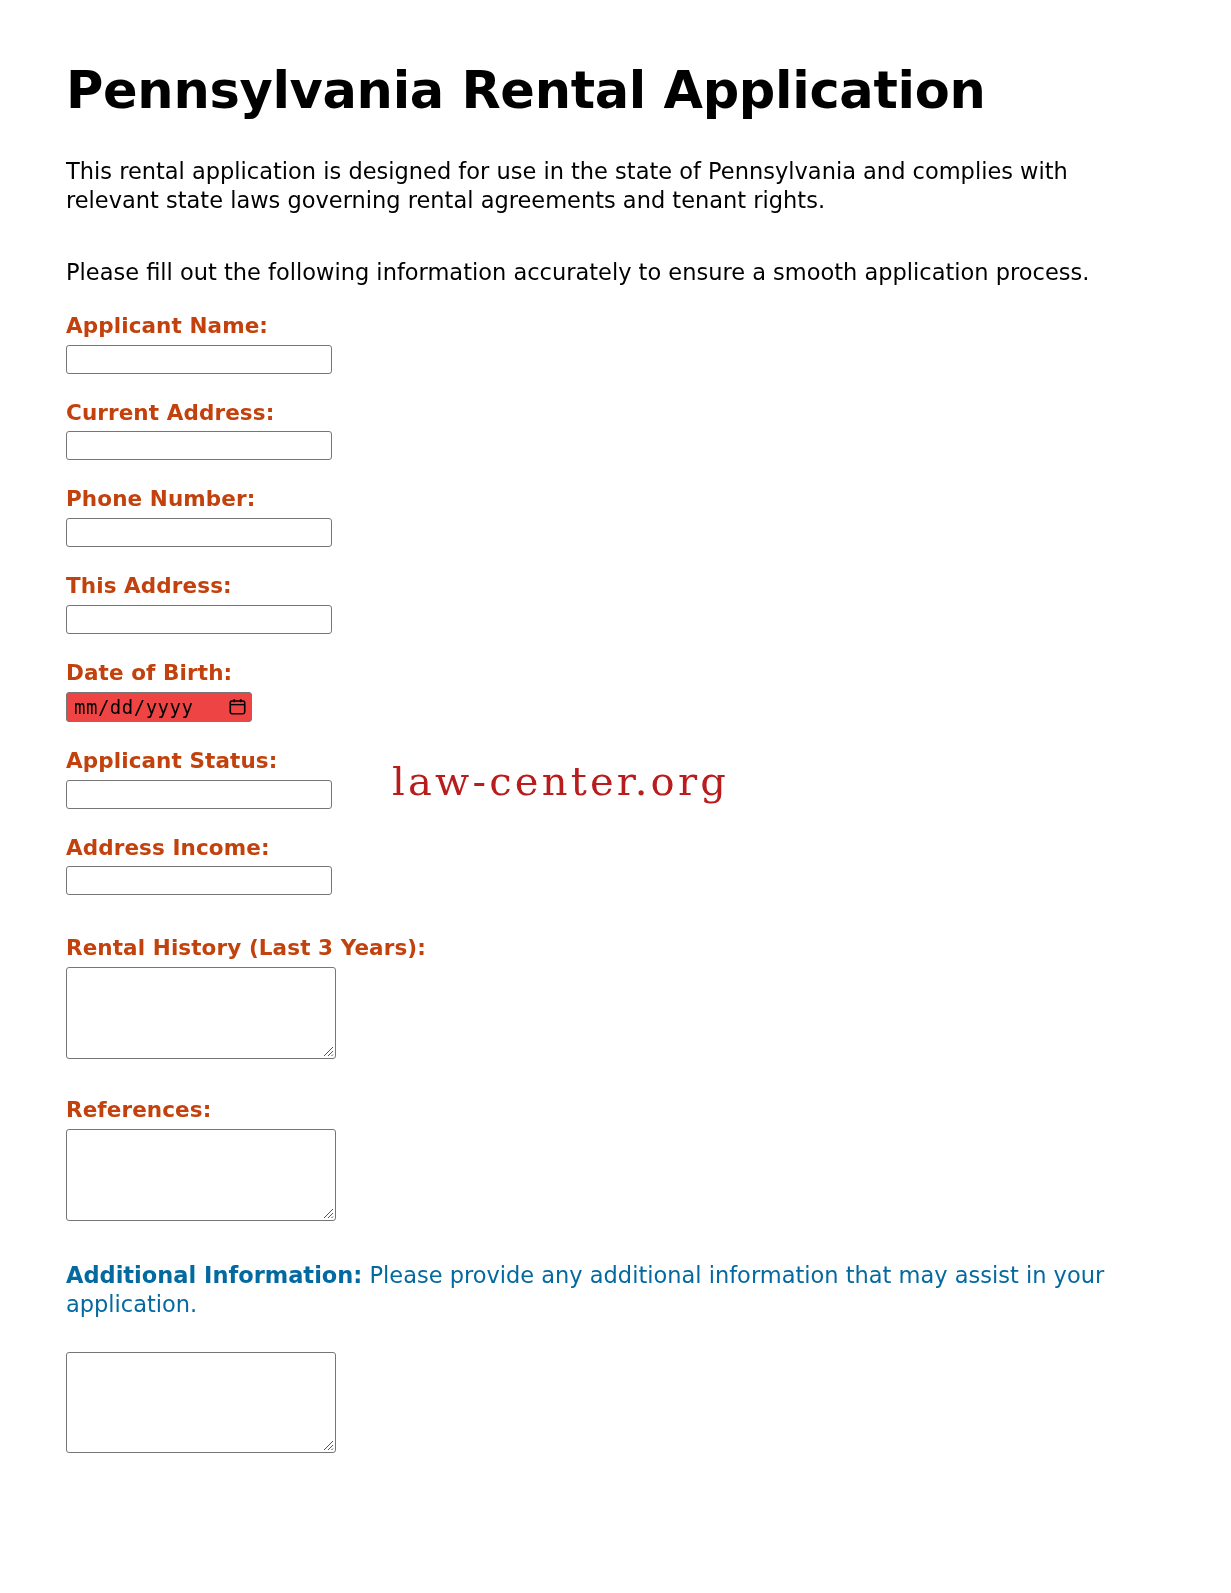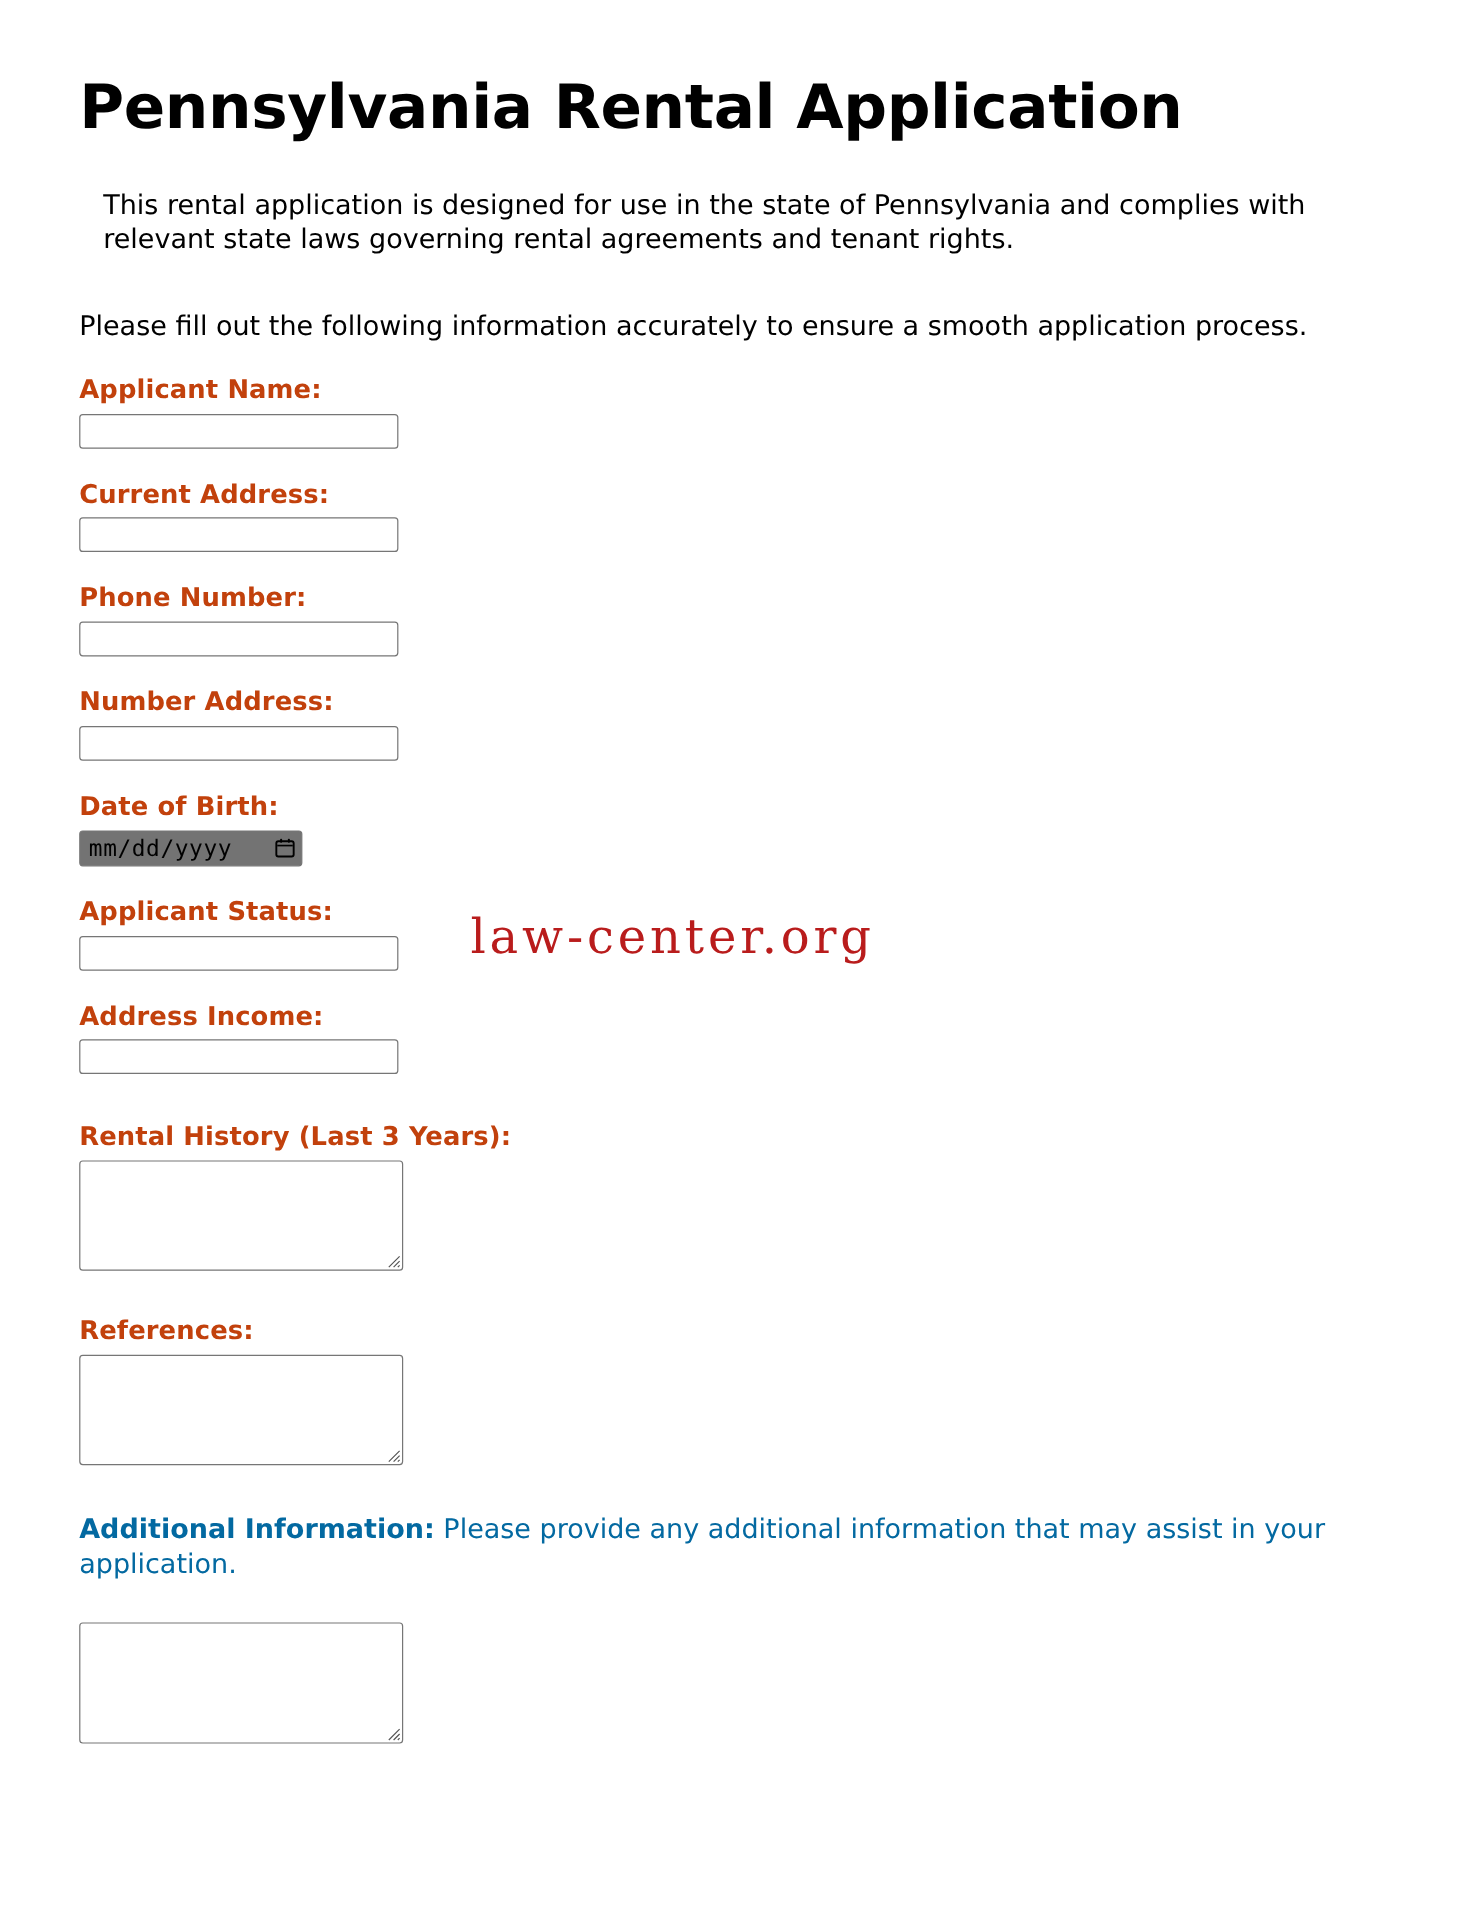--- a/index.html
+++ b/index.html
@@ -42,21 +42,21 @@
   p.intro {
     font-family: "DejaVu Sans", "Liberation Sans", sans-serif;
     font-size: 22.5px;
     font-weight: normal;
     line-height: 1.30;
     margin: 0;
     padding: 0;
     color: #000;
     max-width: 1070px;
   }
-  p.intro.first { margin-top: 38px; margin-left: 20px; }
+  p.intro.first { margin-top: 38px; }
   p.intro.second { margin-top: 42px; }
 
   .field-block { margin-top: 26px; }
 
   label.field-label,
   .field-label {
     display: block;
     font-family: "DejaVu Sans", "Liberation Sans", sans-serif;
     font-size: 21.5px;
     font-weight: bold;
@@ -85,21 +85,21 @@
   
   .date-field {
     box-sizing: border-box;
     display: inline-flex;
     align-items: center;
     width: 186px;
     height: 30px;
     padding: 0 5px 0 7px;
     border: 1px solid #767676;
     border-radius: 3px;
-    background: #737373;
+    background: #ef4444;
   }
   .date-field .date-text {
     flex: 1 1 auto;
     font-family: "DejaVu Sans Mono", "Liberation Mono", monospace;
     font-size: 19px;
     letter-spacing: 0.5px;
     color: #000;
     white-space: nowrap;
   }
   .date-field .cal-icon {
@@ -180,21 +180,21 @@
     <span class="field-label">Current Address:</span>
     <input class="text-field" type="text" value="" style="">
   </div>
 
   <div class="field-block">
     <span class="field-label">Phone Number:</span>
     <input class="text-field" type="text" value="" style="">
   </div>
 
   <div class="field-block">
-    <span class="field-label">Number Address:</span>
+    <span class="field-label">This Address:</span>
     <input class="text-field" type="text" value="" style="">
   </div>
 
   <div class="field-block">
     <span class="field-label">Date of Birth:</span>
     <div class="date-field">
       <span class="date-text">mm/dd/yyyy</span>
       <svg class="cal-icon" viewBox="0 0 16 16">
         <rect x="1.2" y="2.8" width="13.6" height="12" rx="1.6" ry="1.6" fill="none" stroke="#000" stroke-width="1.5"></rect>
         <rect x="4.2" y="0.9" width="1.5" height="3.2" rx="0.6" fill="#000"></rect>

